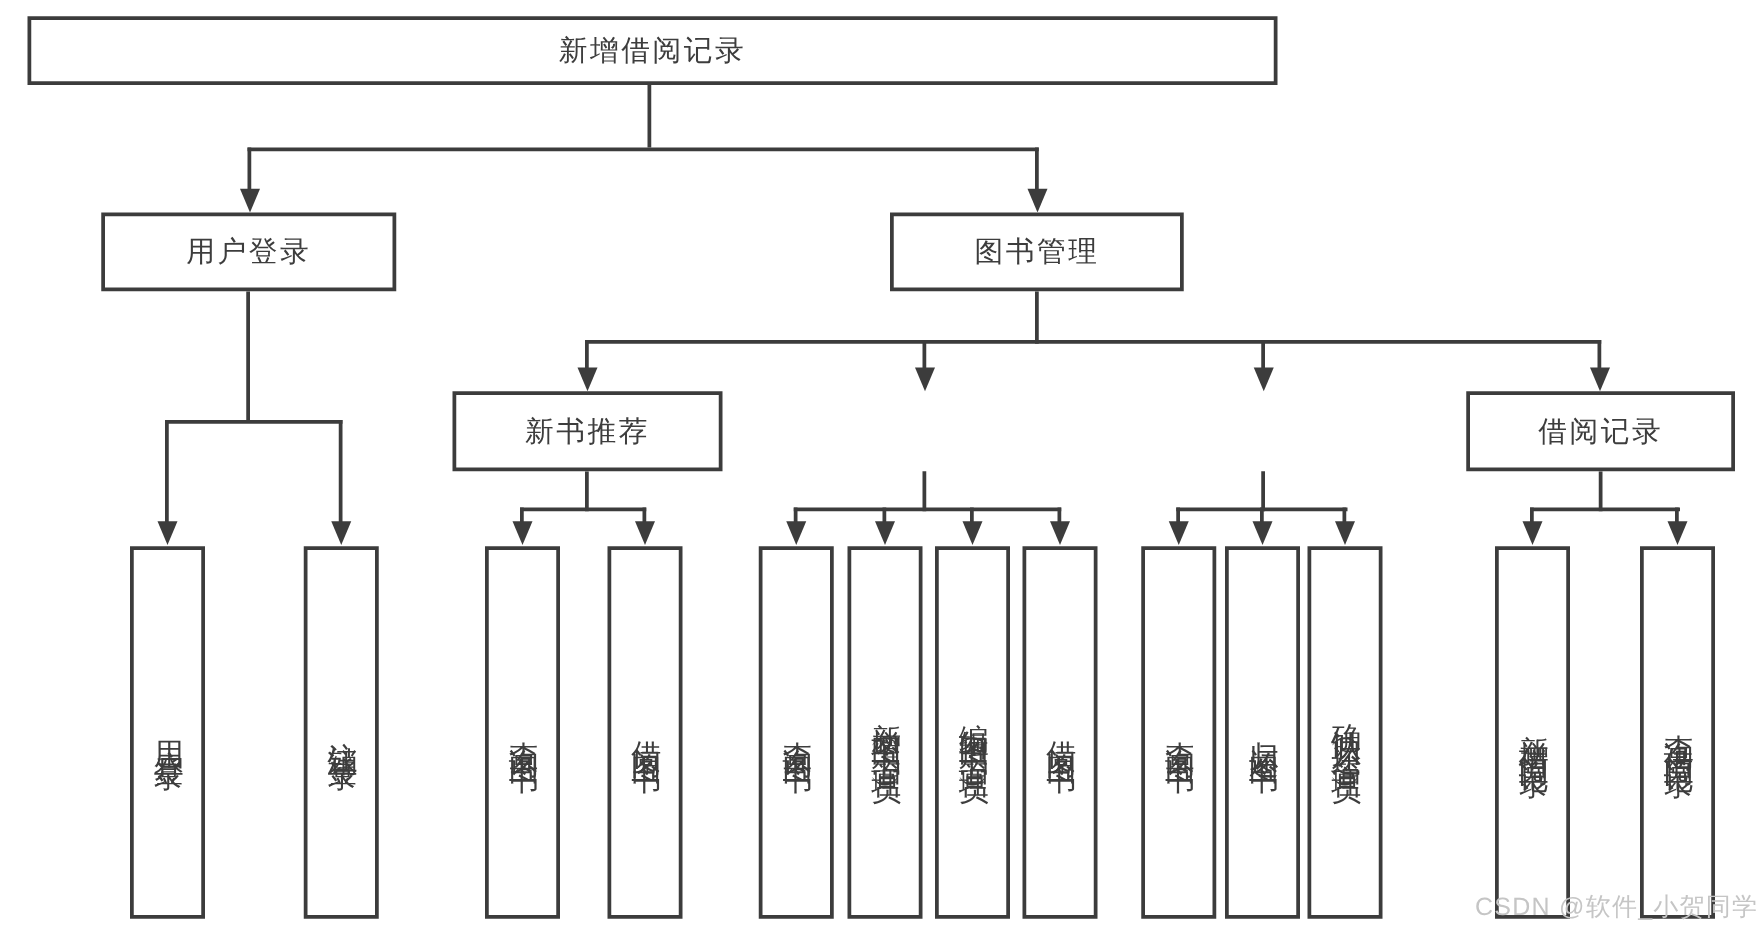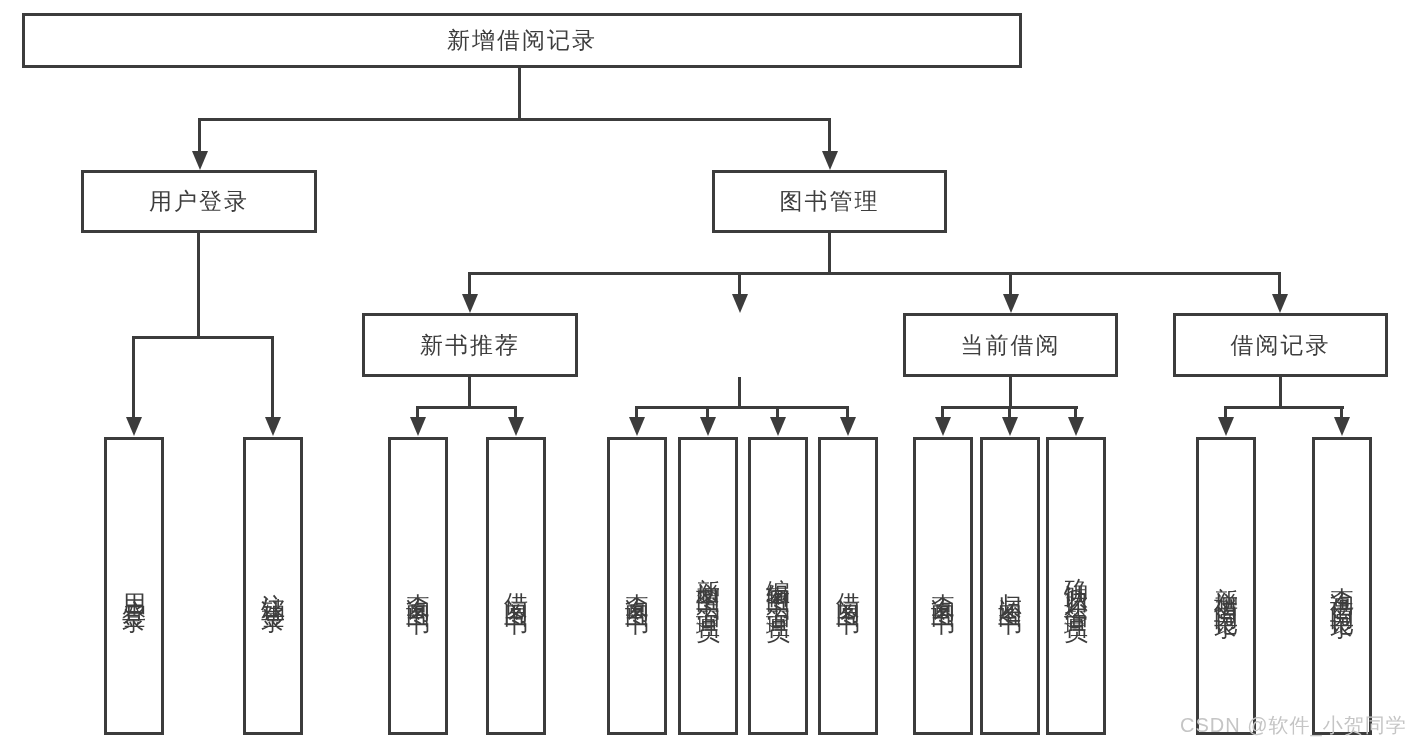--- a/index.html
+++ b/index.html
@@ -103,23 +103,20 @@
 
   <div class="box" style="left:362px;top:313px;width:216px;height:64px">
     <span class="hlabel">新书推荐</span>
   </div>
 
   <div class="box" style="left:712px;top:170px;width:235px;height:63px">
     <span class="hlabel">图书管理</span>
   </div>
 
 
-  <div class="box" style="left:903px;top:313px;width:215px;height:64px">
-    <span class="hlabel">当前借阅</span>
-  </div>
 
   <div class="box" style="left:1173px;top:313px;width:215px;height:64px">
     <span class="hlabel">借阅记录</span>
   </div>
 
   <div class="box" style="left:104px;top:437px;width:60px;height:298px">
     <span class="vtext">用户登录</span>
   </div>
   <div class="box" style="left:243px;top:437px;width:60px;height:298px">
     <span class="vtext">注销登录</span>

